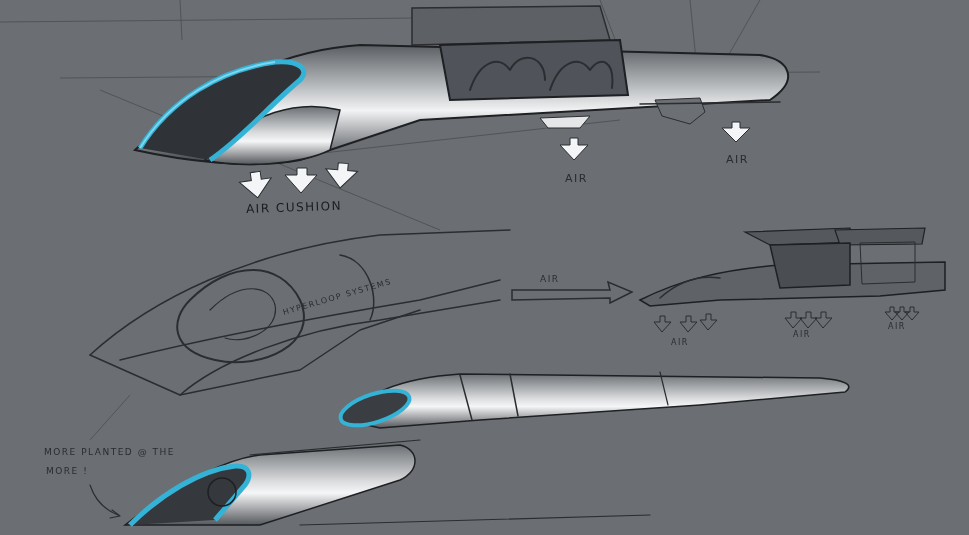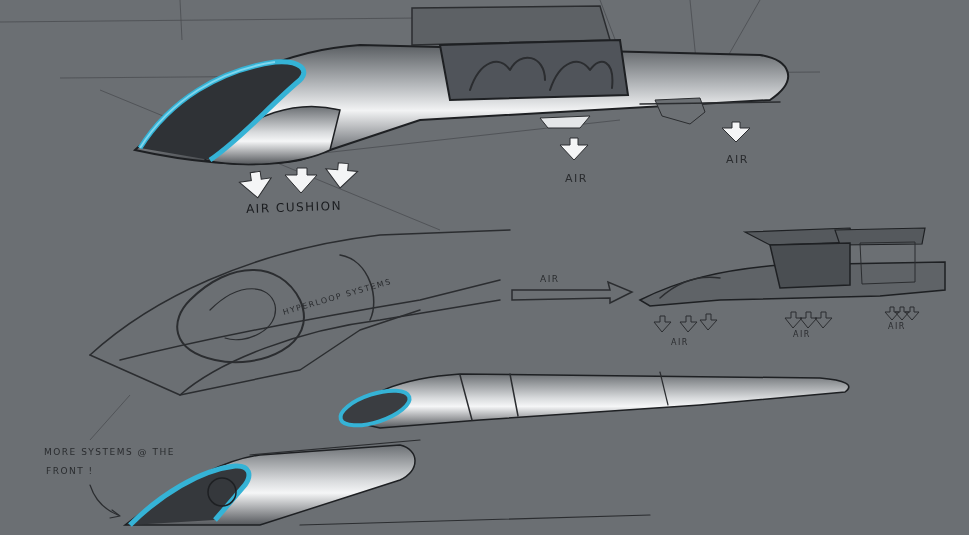--- a/index.html
+++ b/index.html
@@ -138,14 +138,14 @@
 </svg>
 
 <div class="note" style="left:246px; top:202px; transform:rotate(-2deg);">AIR CUSHION</div>
 <div class="note small" style="left:565px; top:172px; font-size:11px;">AIR</div>
 <div class="note small" style="left:726px; top:153px; font-size:11px;">AIR</div>
 <div class="note small" style="left:283px; top:308px; transform:rotate(-16deg); font-size:8px;">HYPERLOOP SYSTEMS</div>
 <div class="note small" style="left:540px; top:274px;">AIR</div>
 <div class="note small" style="left:671px; top:338px; font-size:8px;">AIR</div>
 <div class="note small" style="left:793px; top:330px; font-size:8px;">AIR</div>
 <div class="note small" style="left:888px; top:322px; font-size:8px;">AIR</div>
-<div class="note small" style="left:44px; top:447px; font-size:9px;">MORE SYSTEMS @ THE</div>
-<div class="note small" style="left:46px; top:466px; font-size:9px;">FRONT !</div>
+<div class="note small" style="left:44px; top:447px; font-size:9px;">MORE PLANTED @ THE</div>
+<div class="note small" style="left:46px; top:466px; font-size:9px;">MORE !</div>
 
 </body></html>

